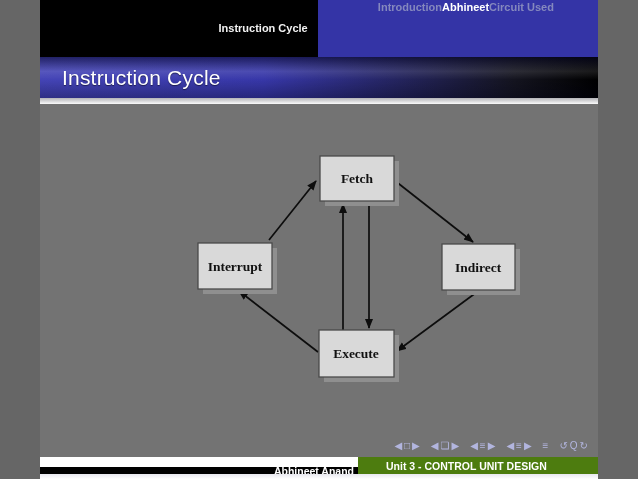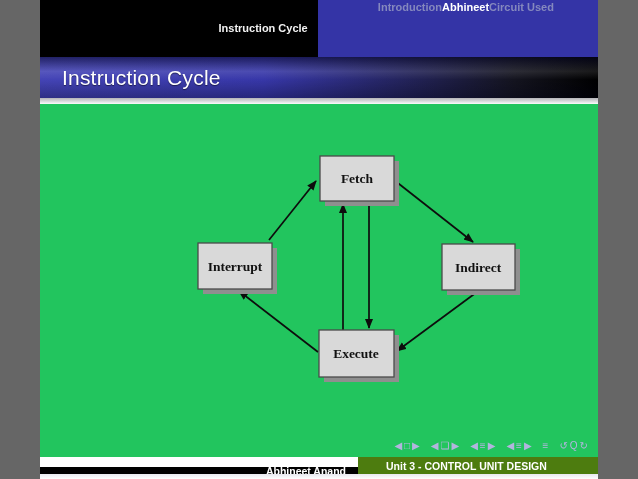--- a/index.html
+++ b/index.html
@@ -34,38 +34,38 @@
       linear-gradient(to bottom, rgba(5,5,35,0.55) 0%, rgba(255,255,255,0.10) 35%, rgba(0,0,0,0) 55%, rgba(0,0,20,0.30) 100%),
       linear-gradient(to right, #4444b6 0%, #3737a8 40%, #14141f 85%, #000 100%);
     display:flex; align-items:center;
   }
   .titlebar span {
     color:#fff; font-size:21px; letter-spacing:0.2px; padding-left:22px;
     text-shadow: 0 1px 1px rgba(0,0,0,0.5);
   }
   .titlebar-shadow { height:6px; background: linear-gradient(to bottom, #b4b4b8, #fbfbfb); }
   
-  .content { position:relative; height:353px; background:#22c55e; }
+  .content { position:relative; height:353px; background:#737373; }
   .diagram-svg { position:absolute; left:0; top:0; }
   .node-rect { fill:#d9d9d9; stroke:#4a4a4a; stroke-width:1.3; }
   .node-shadow { fill:#8f8f8f; stroke:none; }
   .node-label { font-family:"Liberation Serif", serif; font-weight:bold; font-size:13.5px; fill:#111; text-anchor:middle; }
   .edge { stroke:#0d0d0d; stroke-width:1.7; }
   
   .navbar {
     position:absolute; right:8px; top:438px; height:15px;
     color:#b2b5de; font-size:10px; letter-spacing:2px;
     display:flex; gap:9px; align-items:center; user-select:none;
   }
   .navbar span { cursor:pointer; }
   
   .footer { position:absolute; left:0; top:457px; width:638px; height:17px; display:flex; }
   .footer-left {
     width:318px; background:#000; display:flex; align-items:center;
-    justify-content:flex-end; padding-right:12px; box-sizing:border-box;margin-top:10px;
+    justify-content:flex-end; padding-right:4px; box-sizing:border-box;margin-top:10px;
   }
   .footer-left span { color:#fff; font-weight:bold; font-size:10.5px; }
   .footer-right {
     width:320px; background:#4d7c0f; display:flex; align-items:center;
     padding-left:28px; box-sizing:border-box;
   }
   .footer-right span { color:#fff; font-weight:bold; font-size:10.5px; }
   .bottom-strip { position:absolute; left:0; top:474px; width:638px; height:5px;
     background: linear-gradient(to bottom, #e8e8ef, #ffffff); }
 </style>

